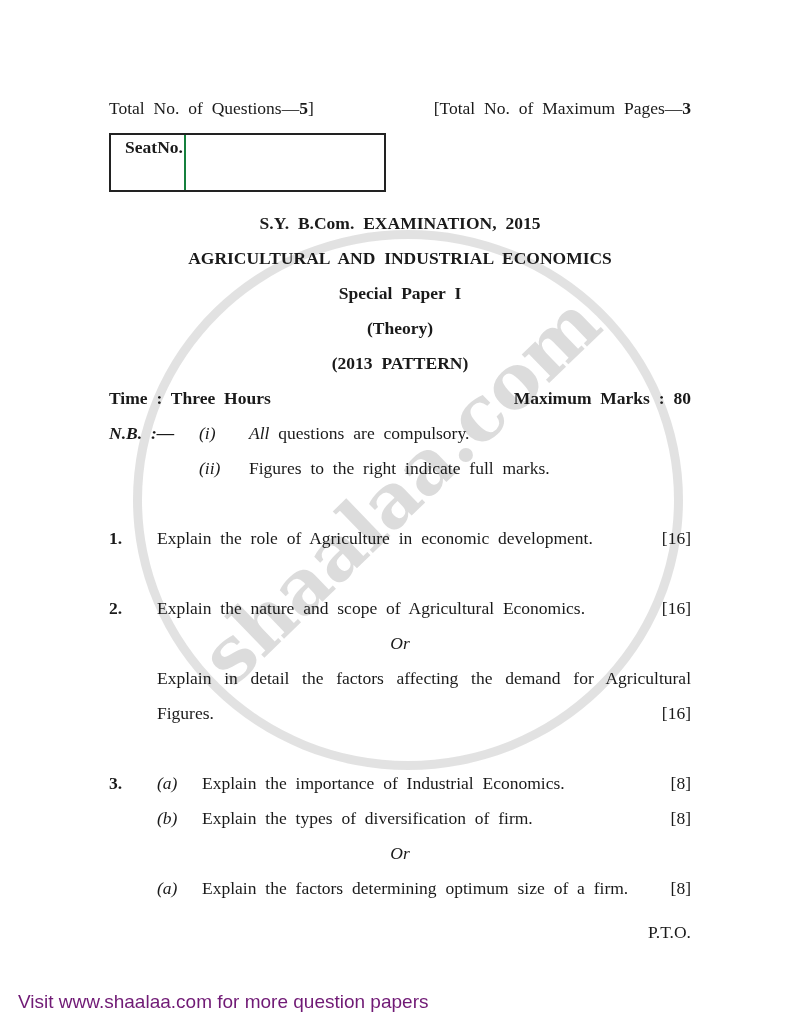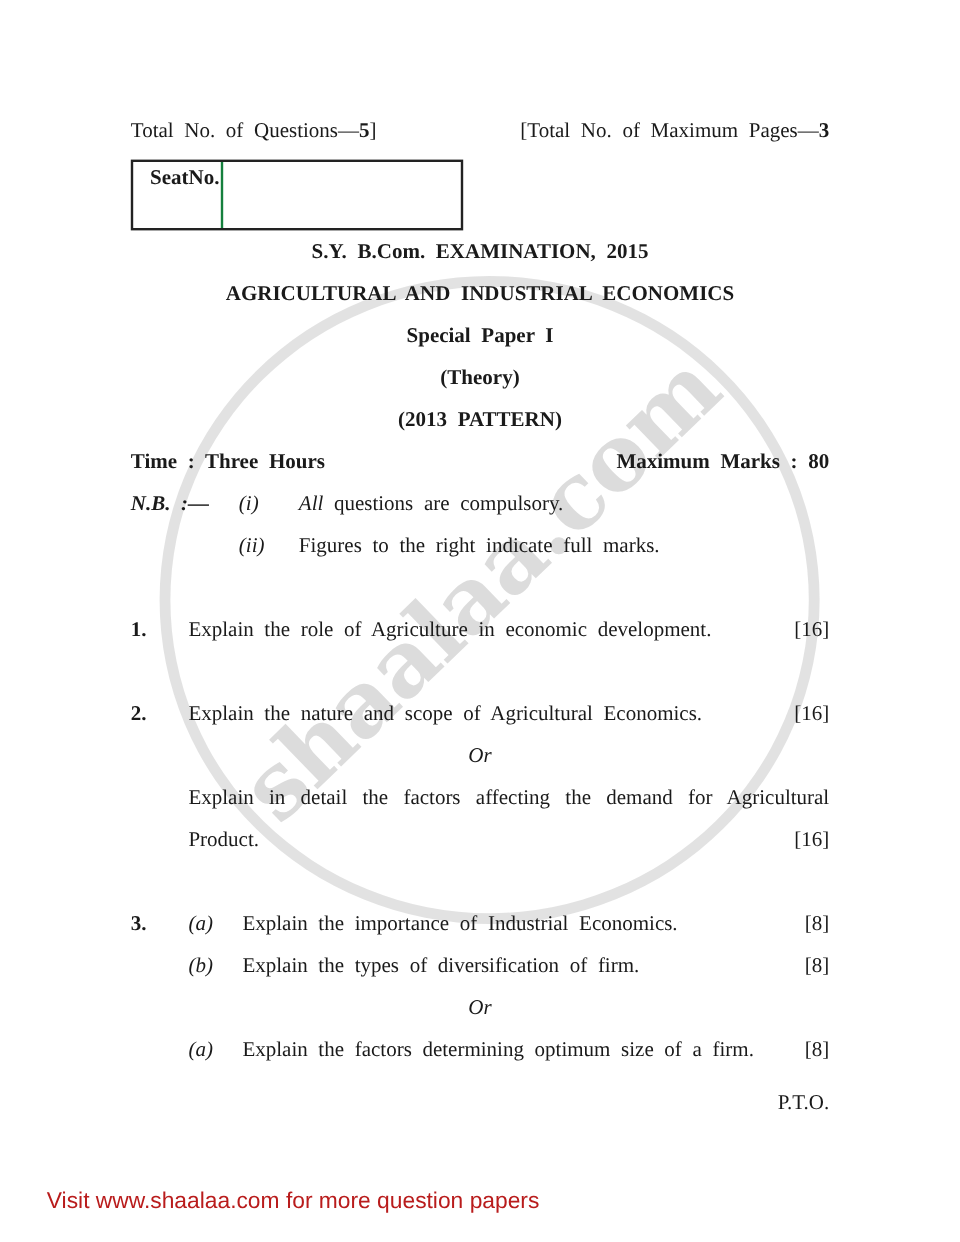--- a/index.html
+++ b/index.html
@@ -57,21 +57,21 @@
     line-height:25px;
     word-spacing:0;
   }
   .seat-input{flex:1;}
   .paper-code{
     position:absolute;right:0;top:10px;
     font-size:25px;font-weight:bold;
     letter-spacing:0.5px;
     word-spacing:0;
   }
-  .title-block{text-align:center;font-weight:bold;}
+  .title-block{margin-top:14px;text-align:center;font-weight:bold;}
   .title-block div{line-height:35px;}
   .meta-row{
     display:flex;justify-content:space-between;
     font-weight:bold;line-height:35px;
   }
   .nb-row{display:flex;line-height:35px;}
   .nb-label{width:90px;font-weight:bold;font-style:italic;flex:none;}
   .nb-num{width:50px;font-style:italic;flex:none;}
   .nb-text{flex:1;}
   .it{font-style:italic;}
@@ -80,21 +80,21 @@
   .q-num{width:48px;font-weight:bold;flex:none;}
   .q-sub{width:45px;font-style:italic;flex:none;}
   .q-text{flex:1;}
   .q-text-just{flex:1;text-align:justify;text-align-last:justify;}
   .q-marks{margin-left:12px;text-align:right;flex:none;}
   .or-row{text-align:center;font-style:italic;line-height:35px;}
   .pto-row{text-align:right;line-height:35px;margin-top:9px;}
   .footer{
     position:absolute;left:18px;top:991px;z-index:1;
     font-family:"Liberation Sans","DejaVu Sans",sans-serif;
-    font-size:19px;color:#b91c1c;margin-left:21px;
+    font-size:19px;color:#701a75;
   }
 </style>
 </head>
 <body>
 
 <div class="watermark-layer">
   <div class="wm-ring"></div>
   <div class="wm-text">shaalaa.com</div>
 </div>
 
@@ -155,21 +155,21 @@
       <div class="q-text">Explain the nature and scope of Agricultural Economics.</div>
       <div class="q-marks">[16]</div>
     </div>
     <div class="or-row">Or</div>
     <div class="q-row">
       <div class="q-num"></div>
       <div class="q-text-just">Explain in detail the factors affecting the demand for Agricultural</div>
     </div>
     <div class="q-row">
       <div class="q-num"></div>
-      <div class="q-text">Product.</div>
+      <div class="q-text">Figures.</div>
       <div class="q-marks">[16]</div>
     </div>
   </div>
 
   <div class="q-block">
     <div class="q-row">
       <div class="q-num">3.</div>
       <div class="q-sub">(a)</div>
       <div class="q-text">Explain the importance of Industrial Economics.</div>
       <div class="q-marks">[8]</div>

